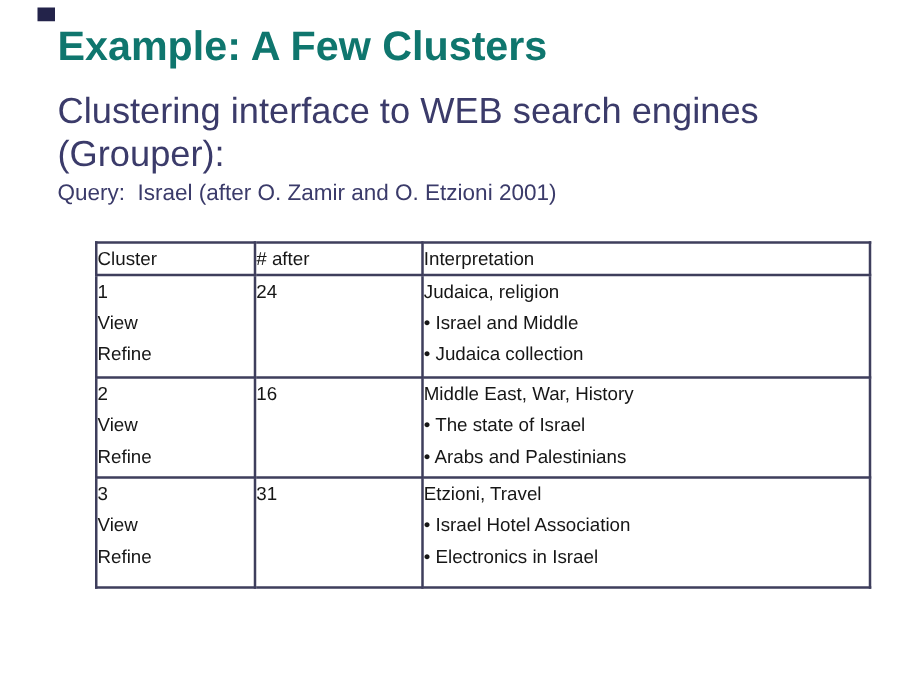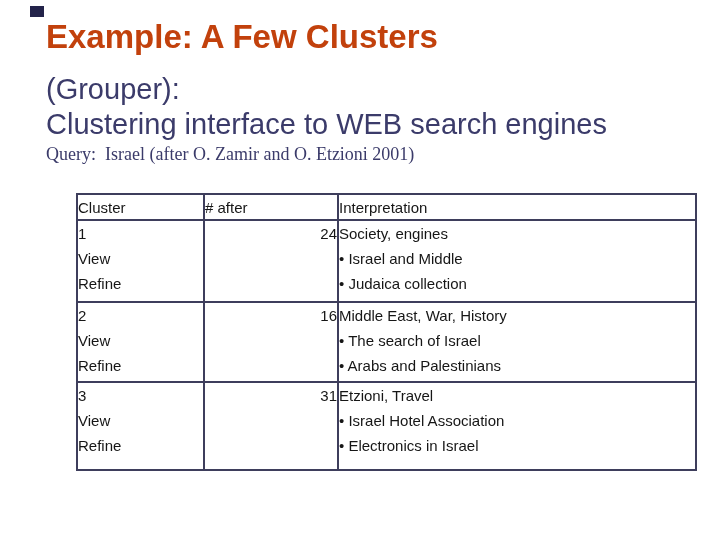--- a/index.html
+++ b/index.html
@@ -14,40 +14,39 @@
     position: absolute;
     left: 30px; top: 6px;
     width: 14px; height: 11px;
     background: #23234a;
   }
   .slide-title {
     position: absolute;
     left: 46px; top: 18px;
     font-size: 33px;
     font-weight: bold;
-    color: #c2410c;
+    color: #0f766e;
     letter-spacing: 0px;
     white-space: nowrap;
   }
   .slide-subtitle {
     position: absolute;
     left: 46px; top: 72px;
     font-size: 29px;
     font-weight: normal;
     color: #3b3b6a;
     line-height: 35px;
     white-space: nowrap;
   }
   .query-line {
     position: absolute;
     left: 46px; top: 144px;
     font-size: 18px;
     color: #3b3b6a;
     white-space: pre;
-    font-family: Liberation Serif, serif;
   }
   table.clusters {
     position: absolute;
     left: 76px; top: 193px;
     width: 619px;
     border-collapse: collapse;
     table-layout: fixed;
   }
   table.clusters td, table.clusters th {
     border: 2px solid #3e3e5c;
@@ -63,33 +62,33 @@
   tr.r3 { height: 88px; }
   tr.hdr th { vertical-align: middle; text-align: left; }
   th.h-cluster { padding-left: 6px; }
   th.h-sites   { padding-left: 14px; }
   th.h-interp  { text-align: center; padding-right: 158px; }
   td.c-cluster, td.c-sites, td.c-interp {
     vertical-align: top;
     line-height: 25px;
   }
   td.c-cluster { padding: 3px 0 0 5px; }
-  td.c-sites   { padding: 3px 0 0 8px; text-align: right; }
+  td.c-sites   { padding: 3px 0 0 8px; }
   td.c-interp  { padding: 3px 0 0 8px; }
 </style>
 </head>
 <body>
 
 <div class="corner-square"></div>
 
 <div class="slide-title">Example: A Few Clusters</div>
 
 <div class="slide-subtitle">
+  <div>Clustering interface to WEB search engines</div>
   <div>(Grouper):</div>
-  <div>Clustering interface to WEB search engines</div>
 </div>
 
 <div class="query-line">Query:  Israel (after O. Zamir and O. Etzioni 2001)</div>
 
 <table class="clusters">
   <colgroup>
     <col style="width:127px">
     <col style="width:134px">
     <col style="width:358px">
   </colgroup>
@@ -100,35 +99,35 @@
     <th class="h-interp">Interpretation</th>
   </tr>
   <tr class="r1">
     <td class="c-cluster">
       <div>1</div>
       <div>View</div>
       <div>Refine</div>
     </td>
     <td class="c-sites">24</td>
     <td class="c-interp">
-      <div>Society, engines</div>
+      <div>Judaica, religion</div>
       <div>• Israel and Middle</div>
       <div>• Judaica collection</div>
     </td>
   </tr>
   <tr class="r2">
     <td class="c-cluster">
       <div>2</div>
       <div>View</div>
       <div>Refine</div>
     </td>
     <td class="c-sites">16</td>
     <td class="c-interp">
       <div>Middle East, War, History</div>
-      <div>• The search of Israel</div>
+      <div>• The state of Israel</div>
       <div>• Arabs and Palestinians</div>
     </td>
   </tr>
   <tr class="r3">
     <td class="c-cluster">
       <div>3</div>
       <div>View</div>
       <div>Refine</div>
     </td>
     <td class="c-sites">31</td>

